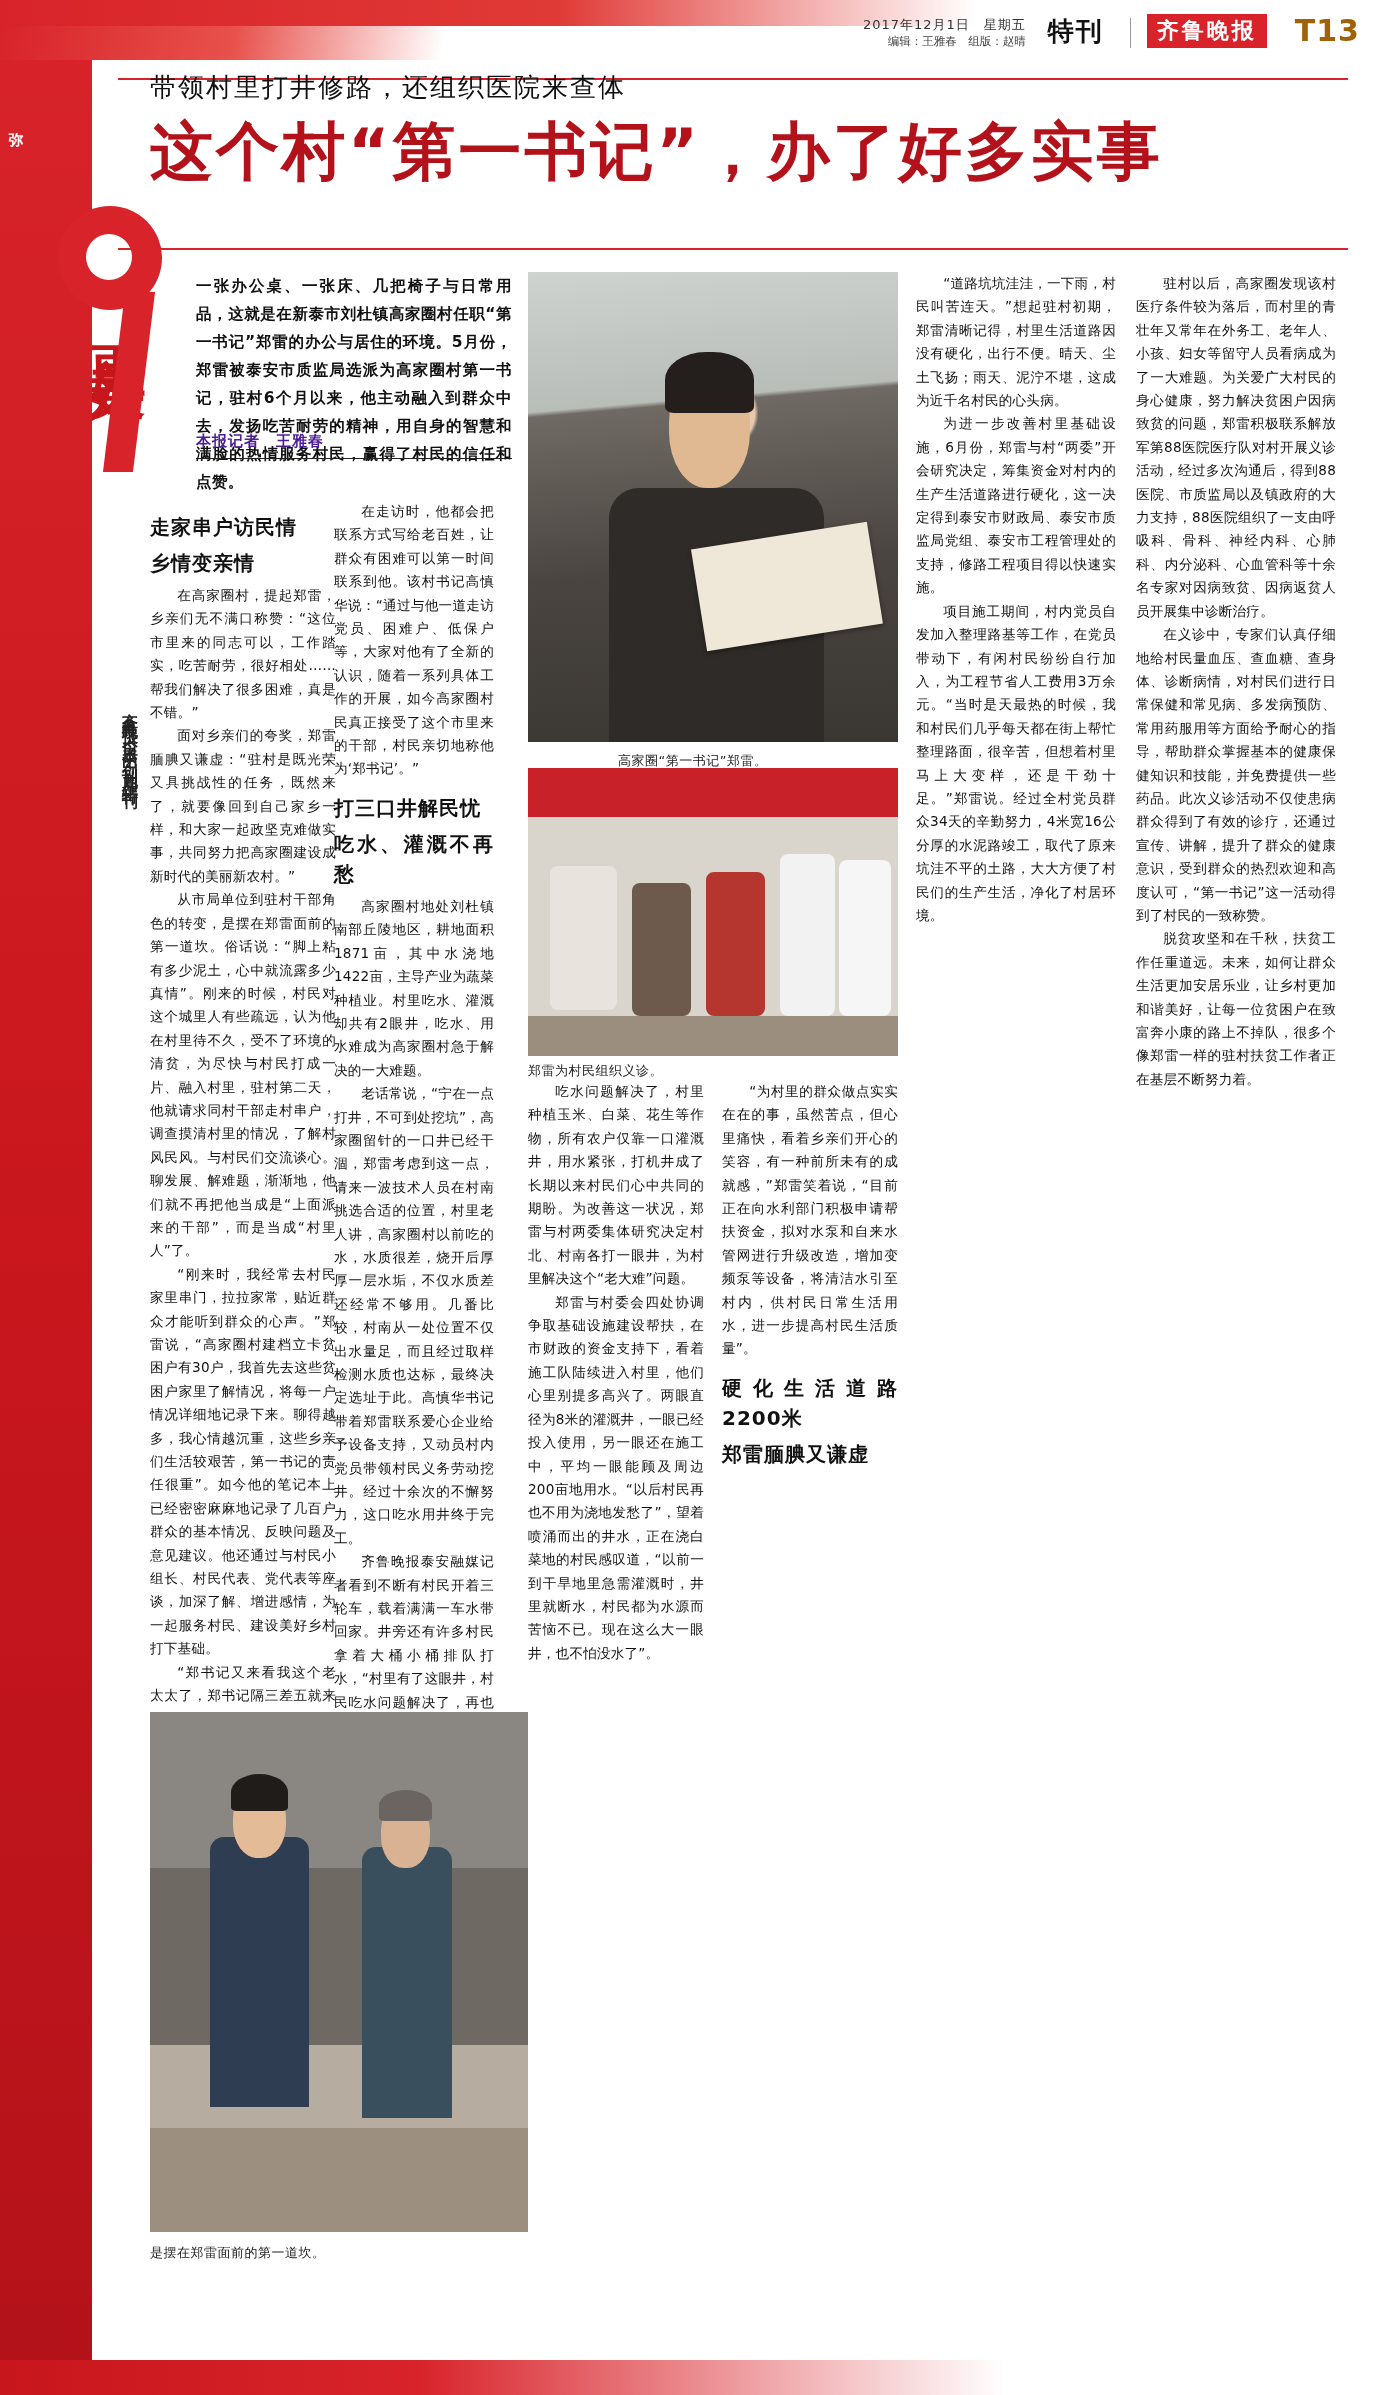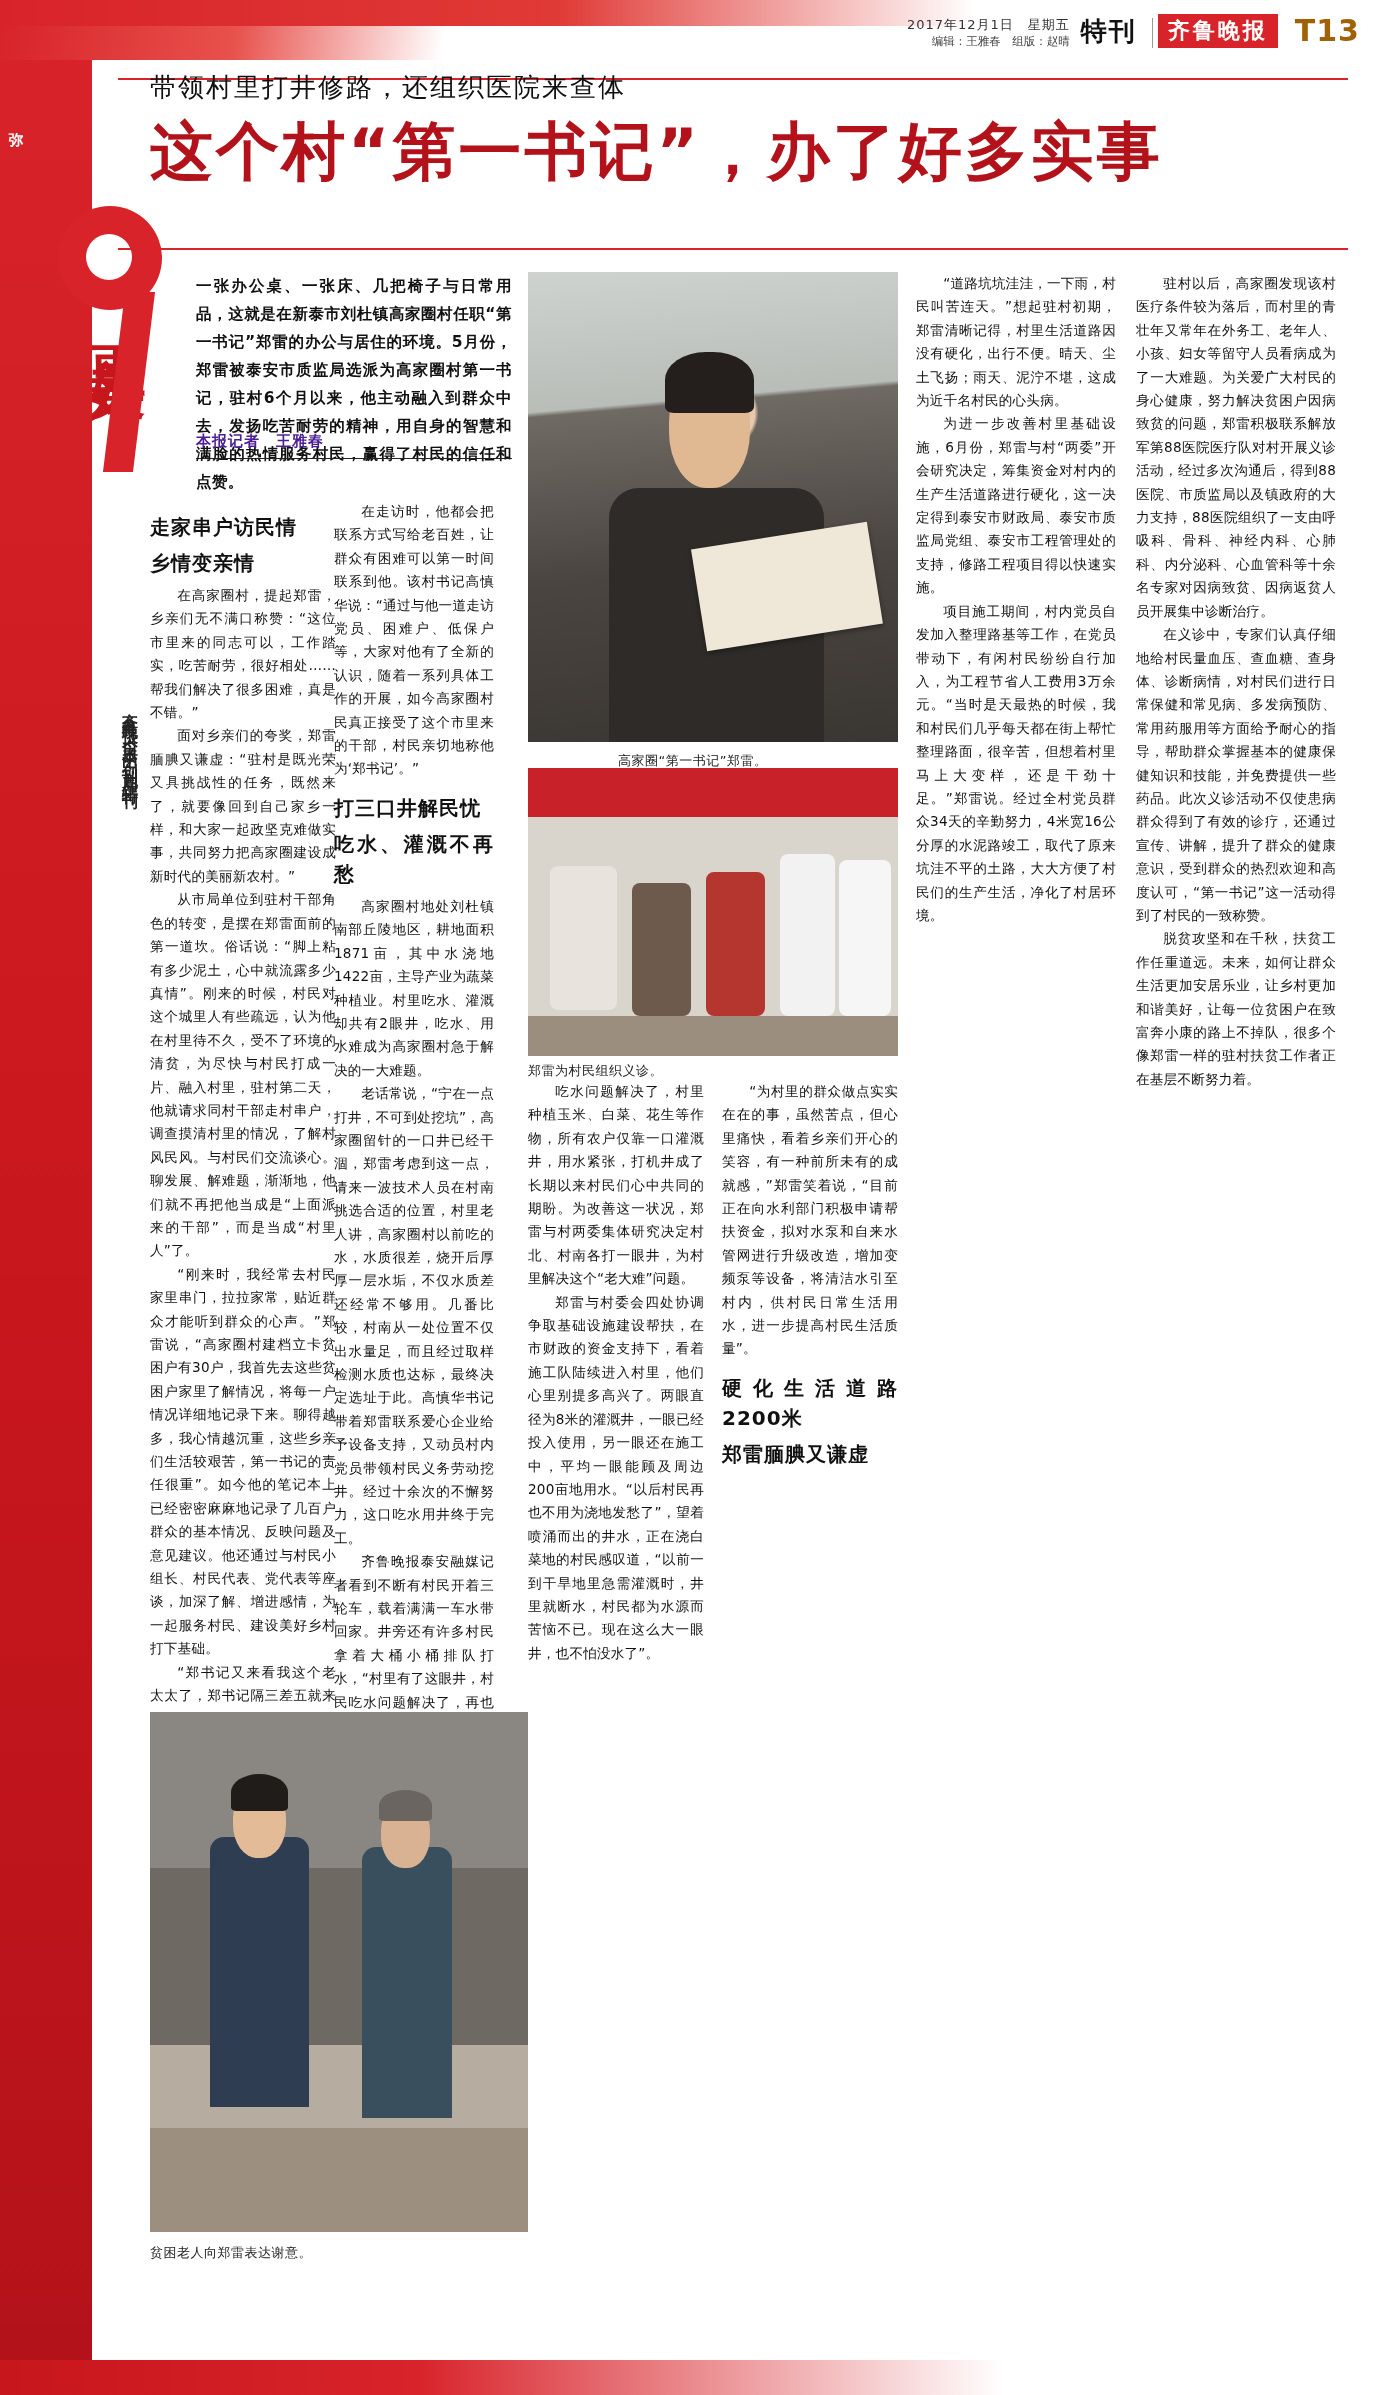--- a/index.html
+++ b/index.html
@@ -27,21 +27,21 @@
     z-index:2;
   }
   .top-red-swoosh{
     position:absolute;left:0;top:26px;width:520px;height:34px;
     background:linear-gradient(100deg,#d8232a 0%,#e8514c 45%,rgba(255,255,255,0) 85%);
     z-index:2;
   }
   
   .masthead{
     position:absolute;left:600px;top:14px;width:760px;height:46px;
-    display:flex;align-items:flex-start;justify-content:flex-end;gap:5px;
+    display:flex;align-items:flex-start;justify-content:flex-end;gap:16px;
     z-index:5;
   }
   .masthead-meta{
     text-align:right;font-size:12px;line-height:17px;color:#333;
     padding-top:2px;
   }
   .masthead-meta .row1{font-size:13px;letter-spacing:1px;}
   .masthead-meta .row2{font-size:11.5px;color:#444;}
   .masthead-special{
     font-size:26px;font-weight:bold;color:#111;letter-spacing:2px;
@@ -249,21 +249,21 @@
   <div class="pc p3">
     <div class="manc"></div>
       <div class="manh"></div>
       <div class="manhair"></div>
     <div class="lady"></div>
       <div class="ladyh"></div>
       <div class="ladyhair"></div>
     <div class="floor"></div>
   </div>
 </div>
-<div class="cap cap3">贫困老人向郑雷表达谢意。</div>
+<div class="cap cap3">是摆在郑雷面前的第一道坎。</div>
 
 <div class="col col1">
   <div class="sub">走家串户访民情</div>
   <div class="sub" style="margin-top:0">乡情变亲情</div>
   <p>在高家圈村，提起郑雷，乡亲们无不满口称赞：“这位市里来的同志可以，工作踏实，吃苦耐劳，很好相处……帮我们解决了很多困难，真是不错。”</p>
   <p>面对乡亲们的夸奖，郑雷腼腆又谦虚：“驻村是既光荣又具挑战性的任务，既然来了，就要像回到自己家乡一样，和大家一起政坚克难做实事，共同努力把高家圈建设成新时代的美丽新农村。”</p>
   <p>从市局单位到驻村干部角色的转变，是摆在郑雷面前的第一道坎。俗话说：“脚上粘有多少泥土，心中就流露多少真情”。刚来的时候，村民对这个城里人有些疏远，认为他在村里待不久，受不了环境的清贫，为尽快与村民打成一片、融入村里，驻村第二天，他就请求同村干部走村串户，调查摸清村里的情况，了解村风民风。与村民们交流谈心。聊发展、解难题，渐渐地，他们就不再把他当成是“上面派来的干部”，而是当成“村里人”了。</p>
   <p>“刚来时，我经常去村民家里串门，拉拉家常，贴近群众才能听到群众的心声。”郑雷说，“高家圈村建档立卡贫困户有30户，我首先去这些贫困户家里了解情况，将每一户情况详细地记录下来。聊得越多，我心情越沉重，这些乡亲们生活较艰苦，第一书记的责任很重”。如今他的笔记本上已经密密麻麻地记录了几百户群众的基本情况、反映问题及意见建议。他还通过与村民小组长、村民代表、党代表等座谈，加深了解、增进感情，为一起服务村民、建设美好乡村打下基础。</p>
   <p>“郑书记又来看我这个老太太了，郑书记隔三差五就来陪我聊聊天，没少为我操心，这辈子忘不了你。”岳建珍老人激动地说，老人今年88岁，行动不便，孩子不在身边，自从郑书记来了之后，她感受到了亲人般的温暖。每当有时间，郑雷总是前来探望她。像岳建珍这种情况的贫困老人，村里还有好几家，郑雷及时去家里了解情况，保障老人基本生活需求，解决基本情况。</p>
 </div>

